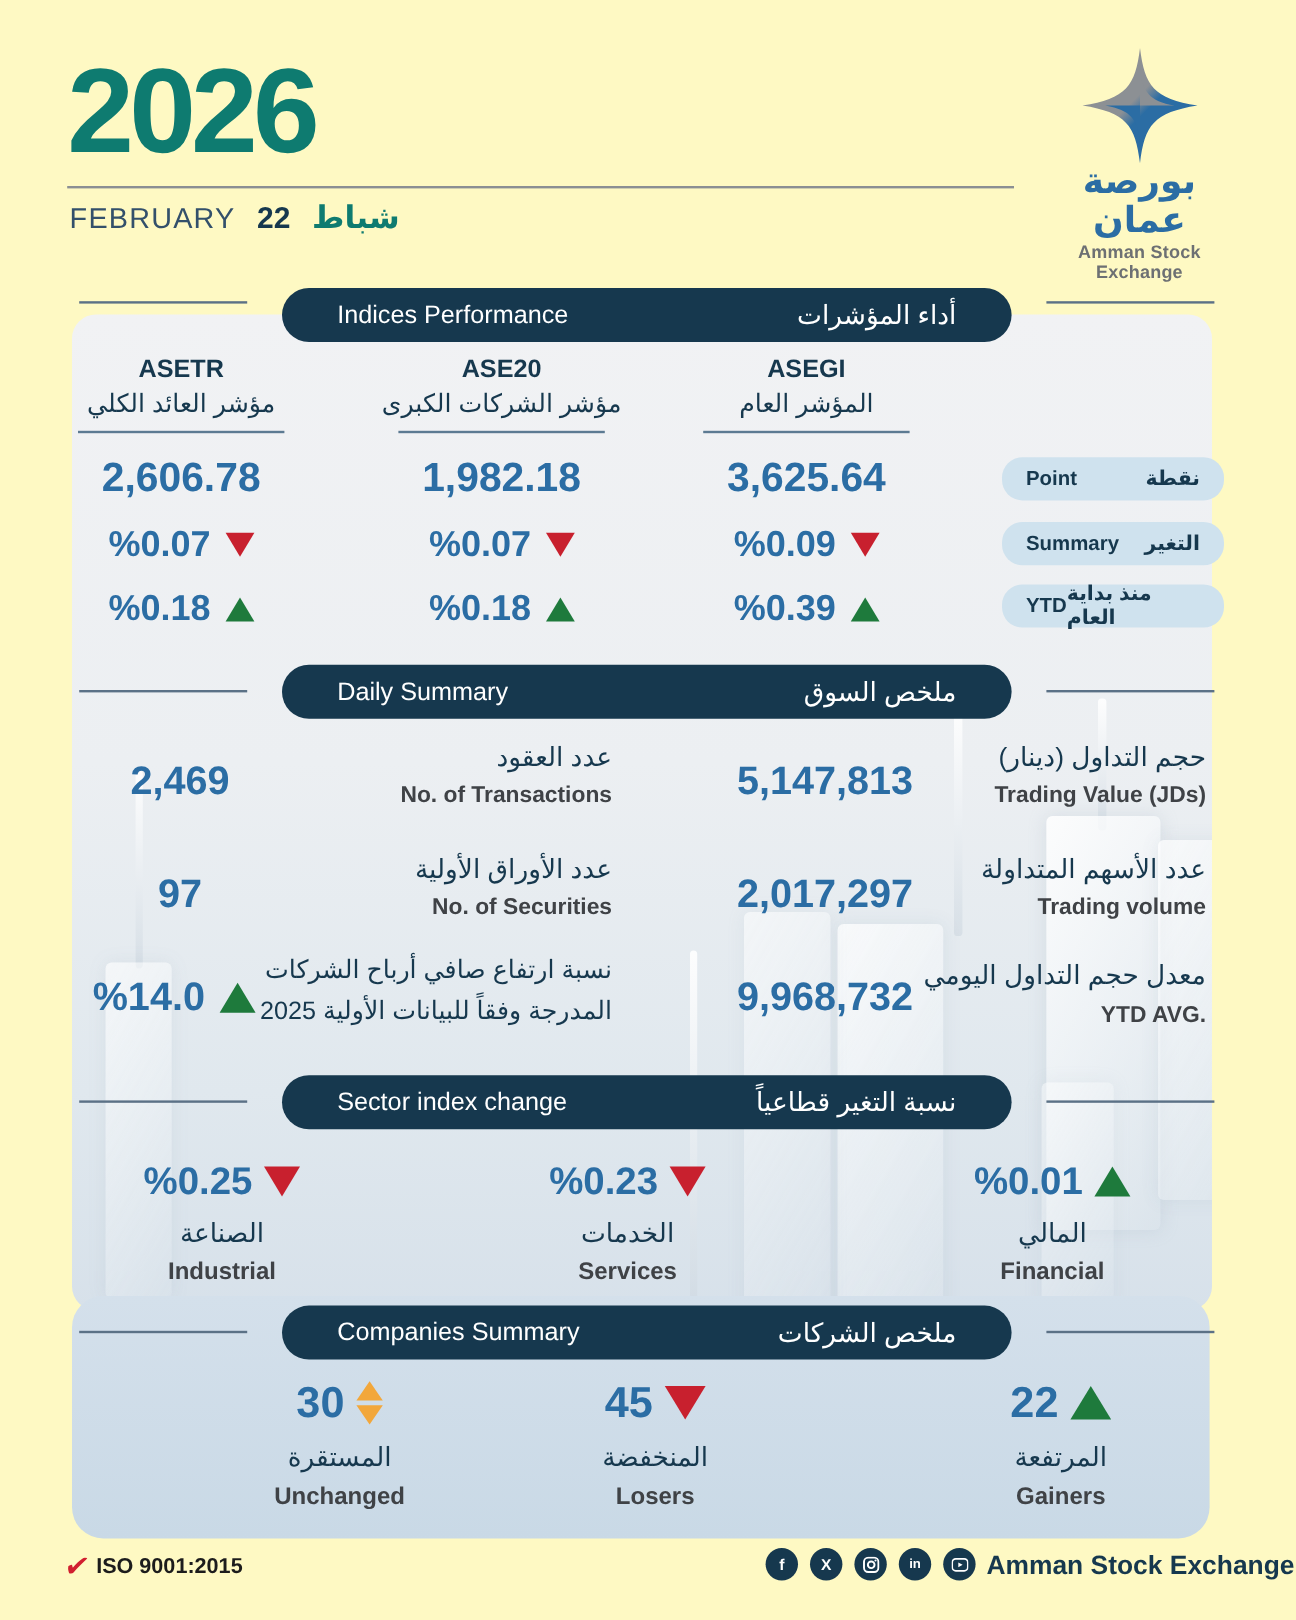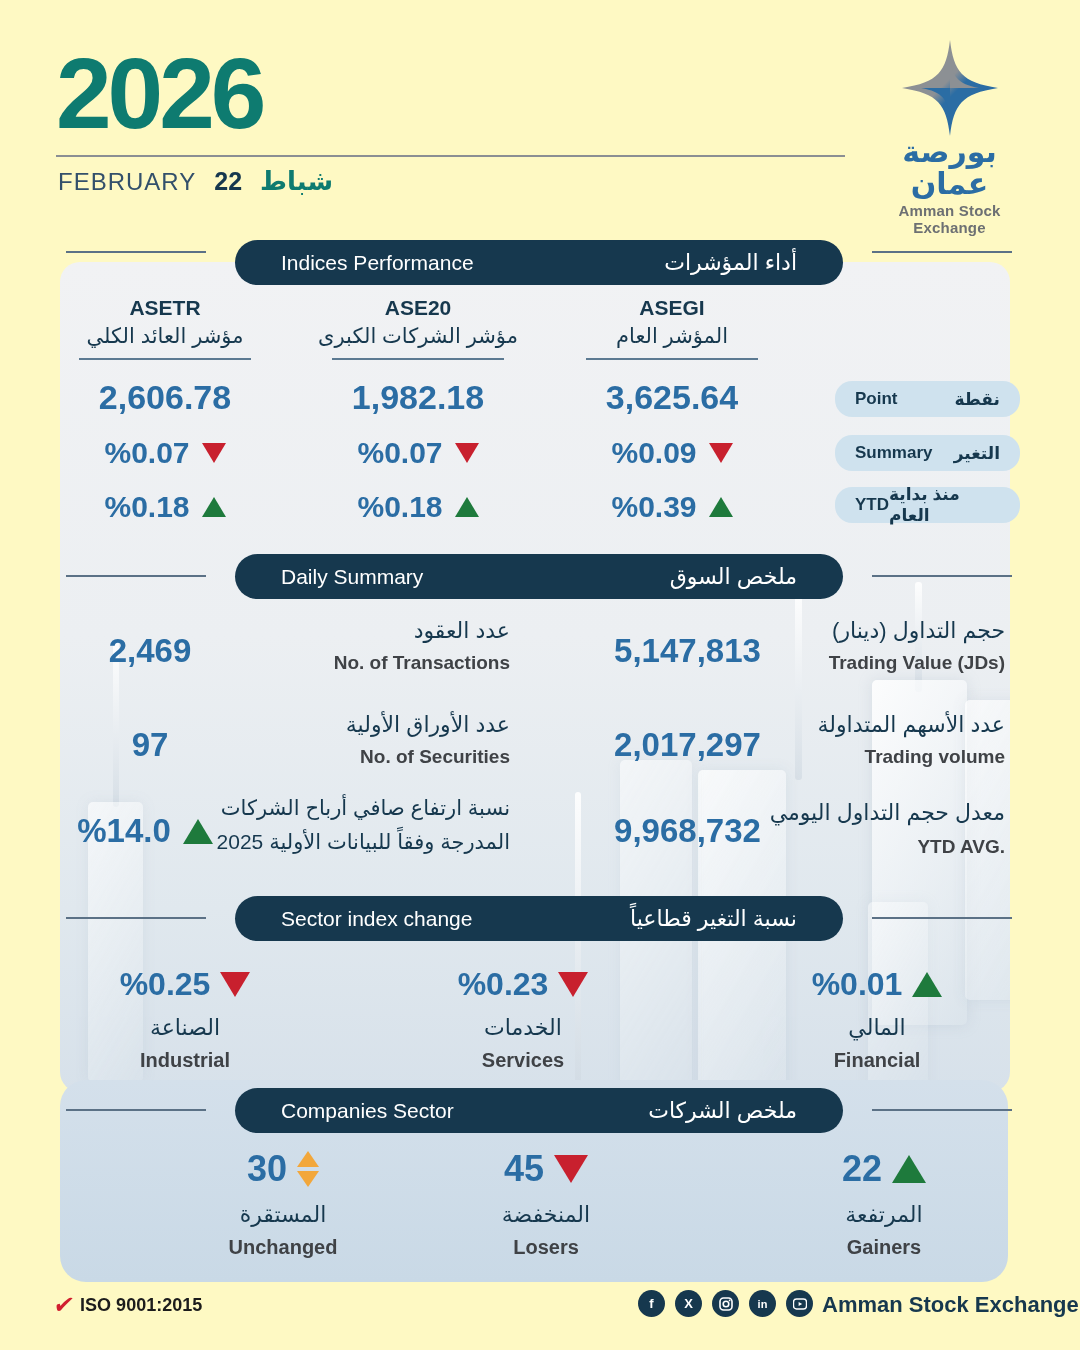--- a/index.html
+++ b/index.html
@@ -133,21 +133,21 @@
 
   <div class="panel-companies"></div>
 
   <div class="dash" style="left:66px; top:251px;"></div>
   <div class="dash" style="left:872px; top:251px;"></div>
   <div class="banner" style="top:240px;">
     <span class="en">Indices Performance</span>
     <span class="ar">أداء المؤشرات</span>
   </div>
 
-  <div class="idx-col" style="left:50px; top:296px;">
+  <div class="idx-col" style="left:36px; top:296px;">
     <div class="idx-code">ASETR</div>
     <div class="idx-name">مؤشر العائد الكلي</div>
     <div class="idx-underline"></div>
     <div class="idx-value">2,606.78</div>
     <div class="idx-chg">
       <span class="num">%0.07</span>
       <span class="tri tri-down-s"></span>
     </div>
     <div class="idx-chg">
       <span class="num">%0.18</span>
@@ -257,21 +257,21 @@
       <span class="v">%0.01</span>
       <span class="tri tri-up-m"></span>
     </div>
     <div class="ar">المالي</div>
     <div class="en">Financial</div>
   </div>
 
   <div class="dash" style="left:66px; top:1109px;"></div>
   <div class="dash" style="left:872px; top:1109px;"></div>
   <div class="banner" style="top:1088px;">
-    <span class="en">Companies Sector</span>
+    <span class="en">Companies Summary</span>
     <span class="ar">ملخص الشركات</span>
   </div>
 
   <div class="stack big" style="left:153px; top:1148px;">
     <div class="vrow">
       <span class="v">30</span>
       <span class="tri-both">
           <span class="tri u"></span>
           <span class="tri d"></span>
         </span>

